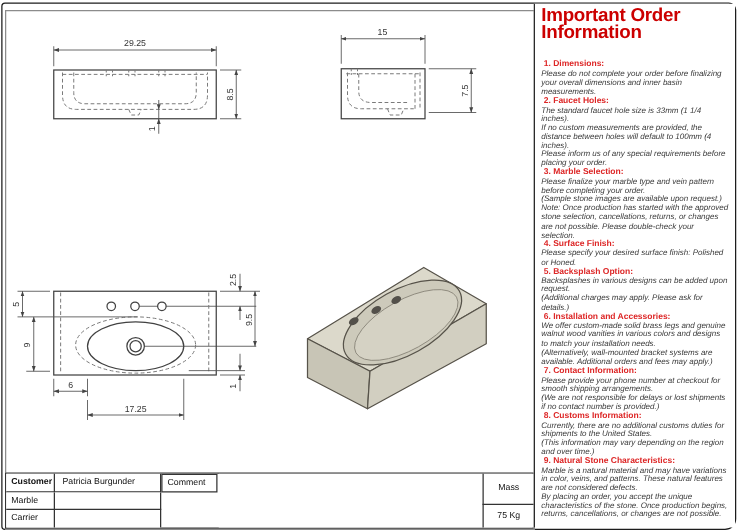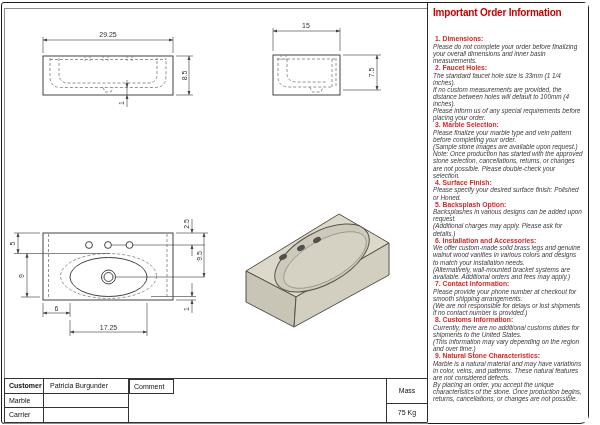--- a/index.html
+++ b/index.html
@@ -27,21 +27,21 @@
   .bL { border-left:1px solid #333; } .bA { border:1px solid #333; }
   .bold { font-weight:bold; }
   .ctr { text-align:center; padding-left:0; }
 
   
   #info-panel {
     position:absolute; left:427px; top:3px; width:161px; height:419px;
     box-sizing:border-box; border-left:1px solid #2a2a2a; background:#fff;
     padding:3px 5px 0 5px; overflow:hidden;
   }
-  #panel-title { font-weight:bold; font-size:10px; line-height:13px;
+  #panel-title { font-weight:bold; font-size:15px; line-height:13px;
     color:#cc0000; margin-bottom:16px; letter-spacing:-0.2px; }
   .sec-h { color:#dd2626; font-weight:bold; font-size:6.8px; line-height:7.7px; padding-left:2px; }
   .sec-b { color:#3a3a3a; font-style:italic; font-size:6.4px; line-height:7.1px; white-space:pre-line; }
 </style>
 </head>
 <body>
 
 <div id="sheet-border"></div>
 <div id="drawing-frame"></div>
 

